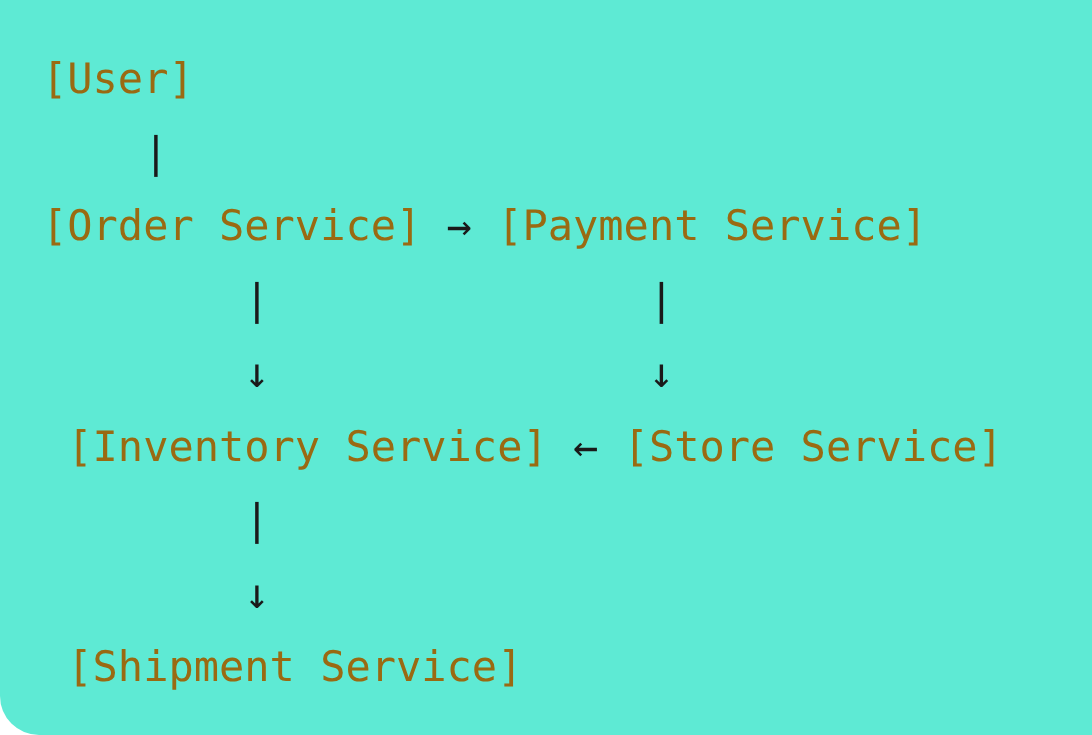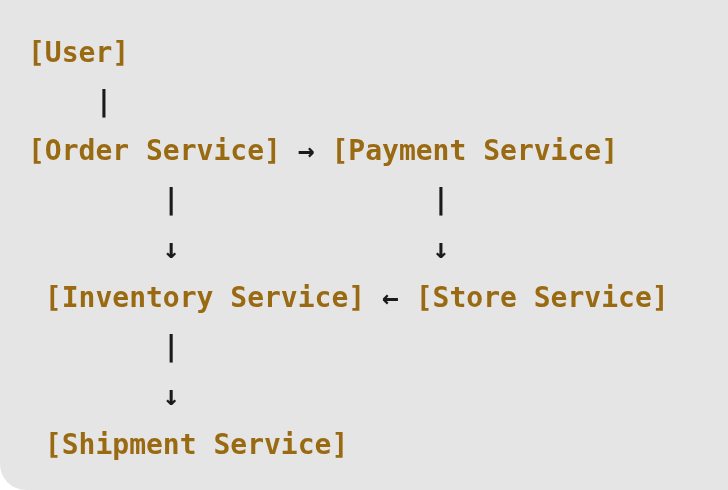--- a/index.html
+++ b/index.html
@@ -46,16 +46,16 @@
   }
   .diagram-line {
     display: block;
     height: 49px;
   }
 </style>
 </head>
 <body>
 
 <div id="page" style="background: rgb(255, 255, 255);">
-  <div id="diagram-panel" style="background: #e5e5e5; font-weight: bold;">
+  <div id="diagram-panel" style="background: #5eead4;">
     <pre id="diagram-text" style="color: rgb(26, 26, 26);"><span class="diagram-line"><span class="node" style="color: rgb(154, 106, 18);">[User]</span></span><span class="diagram-line"><span class="conn" style="color: rgb(26, 26, 26);">    |</span></span><span class="diagram-line"><span class="node" style="color: rgb(154, 106, 18);">[Order Service]</span><span class="conn" style="color: rgb(26, 26, 26);"> → </span><span class="node" style="color: rgb(154, 106, 18);">[Payment Service]</span></span><span class="diagram-line"><span class="conn" style="color: rgb(26, 26, 26);">        |               |</span></span><span class="diagram-line"><span class="conn" style="color: rgb(26, 26, 26);">        ↓               ↓</span></span><span class="diagram-line"><span class="node" style="color: rgb(154, 106, 18);"> [Inventory Service]</span><span class="conn" style="color: rgb(26, 26, 26);"> ← </span><span class="node" style="color: rgb(154, 106, 18);">[Store Service]</span></span><span class="diagram-line"><span class="conn" style="color: rgb(26, 26, 26);">        |</span></span><span class="diagram-line"><span class="conn" style="color: rgb(26, 26, 26);">        ↓</span></span><span class="diagram-line"><span class="node" style="color: rgb(154, 106, 18);"> [Shipment Service]</span></span></pre>
   </div>
 </div>
 
 </body></html>

